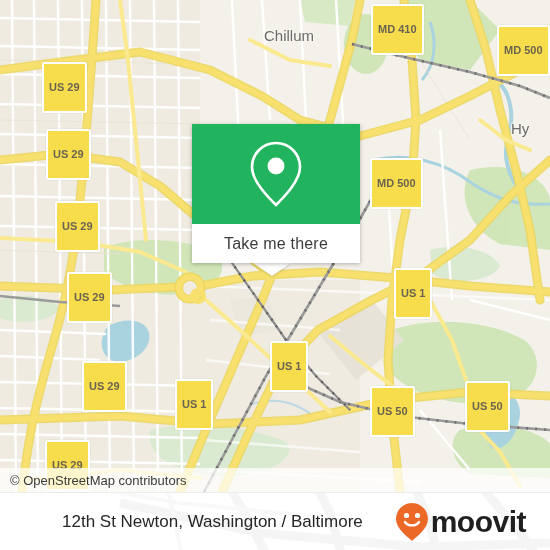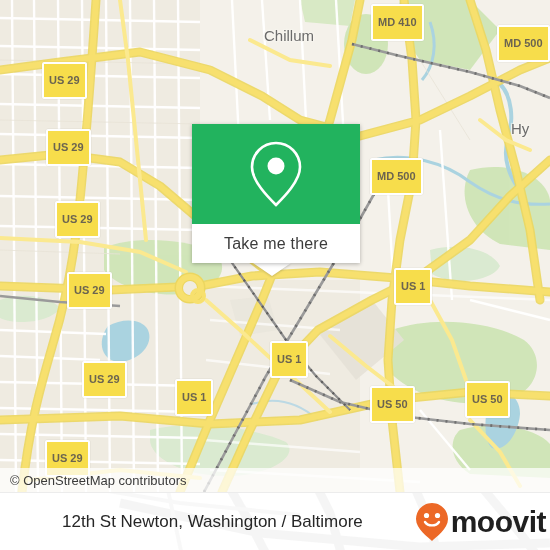--- a/index.html
+++ b/index.html
@@ -11,21 +11,21 @@
   #page{position:relative;width:550px;height:550px;overflow:hidden;background:#f2efe9;}
 
   
   #map{position:absolute;left:0;top:0;width:550px;height:492px;overflow:hidden;background:#f4f1ea;}
   .layer{position:absolute;left:0;top:0;width:550px;height:492px;}
 
   
   .shield{
     position:absolute;background:#f7dd4b;border:2px solid #ffffff;
     color:#6b6450;font-weight:bold;font-size:11px;line-height:15px;
-    padding:9px 5px;border-radius:2px;white-space:nowrap;
+    padding:16px 5px;border-radius:2px;white-space:nowrap;
     font-family:"Liberation Sans","DejaVu Sans",sans-serif;
     box-shadow:0 0 0 .5px rgba(0,0,0,.06);
   }
   .placelbl{
     position:absolute;color:#6b6b6b;font-size:15px;white-space:nowrap;
     text-shadow:1px 1px 1px #f7f5ef,-1px 1px 1px #f7f5ef,1px -1px 1px #f7f5ef,-1px -1px 1px #f7f5ef;
   }
 
   
   #card{
@@ -60,21 +60,21 @@
   #footer{
     position:absolute;left:0;top:492px;width:550px;height:58px;background:#ffffff;
     overflow:hidden;border-top:1px solid #ececec;
   }
   #footer-wm{position:absolute;left:0;top:-30px;width:550px;height:120px;opacity:.5;}
   #addr{
     position:absolute;left:22px;top:0;height:58px;display:flex;align-items:center;
     font-size:17px;color:#262626;white-space:nowrap;margin-left:40px;
   }
   #brand{
-    position:absolute;right:4px;top:0;height:58px;display:flex;align-items:center;gap:2px;
+    position:absolute;right:24px;top:0;height:58px;display:flex;align-items:center;gap:2px;
   }
   #brand .word{font-size:30px;color:#1f1f1f;font-weight:bold;letter-spacing:-.5px;line-height:30px;}
 </style>
 </head>
 <body>
 
 <div id="page">
 
   <div id="map">
 

